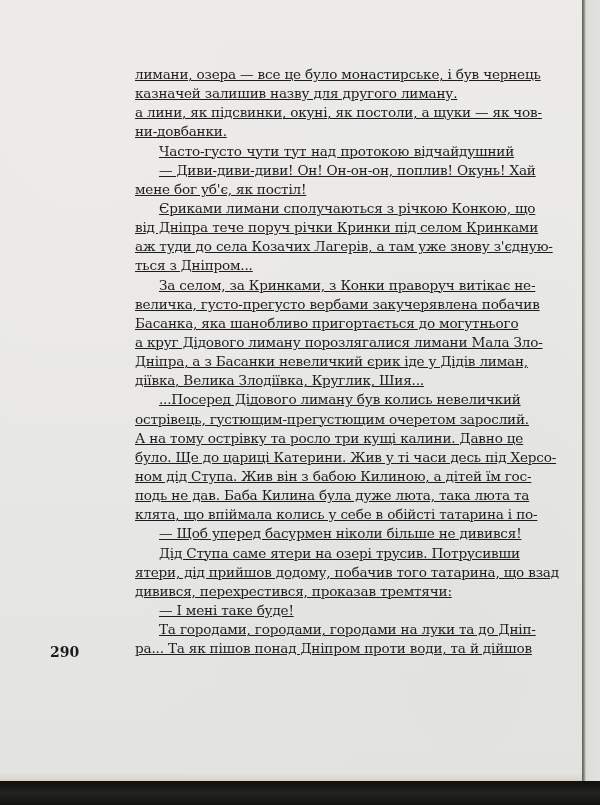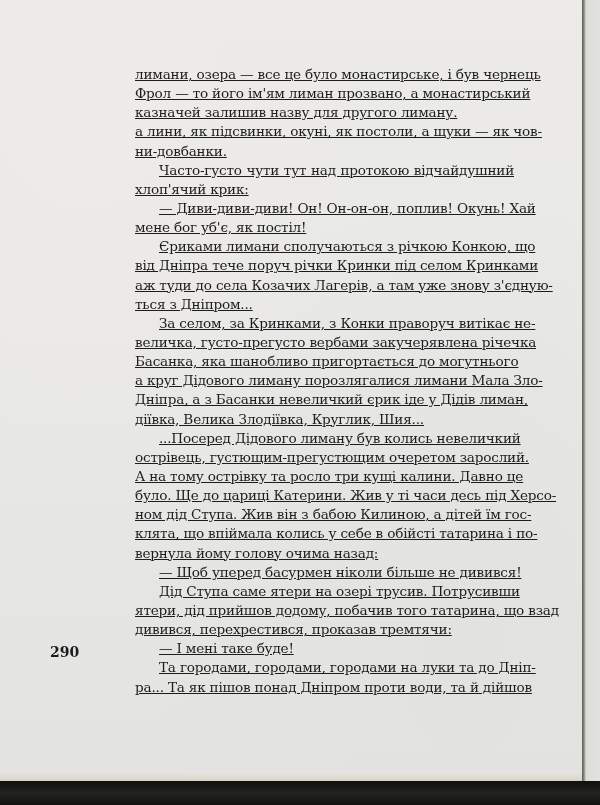--- a/index.html
+++ b/index.html
@@ -40,45 +40,43 @@
     font-size: 14px; color: #1d1d1d; padding-left: 50px; box-sizing: border-box;
     font-weight: bold;
   }
 </style>
 </head>
 <body>
 
 <div class="page">
   <div class="text-block" id="text-block">
       <span class="line">лимани, озера — все це було монастирське, і був чернець</span>
-      <span class="line">Фрол — то його ім'ям лиман прозвано, а монастирський</span>
       <span class="line last">казначей залишив назву для другого лиману.</span>
       <span class="line">а лини, як підсвинки, окуні, як постоли, а щуки — як чов-</span>
       <span class="line last">ни-довбанки.</span>
       <span class="line indent">Часто-густо чути тут над протокою відчайдушний</span>
-      <span class="line last">хлоп'ячий крик:</span>
       <span class="line indent">— Диви-диви-диви! Он! Он-он-он, поплив! Окунь! Хай</span>
       <span class="line last">мене бог уб'є, як постіл!</span>
       <span class="line indent">Єриками лимани сполучаються з річкою Конкою, що</span>
       <span class="line">від Дніпра тече поруч річки Кринки під селом Кринками</span>
       <span class="line">аж туди до села Козачих Лагерів, а там уже знову з'єдную-</span>
       <span class="line last">ться з Дніпром...</span>
       <span class="line indent">За селом, за Кринками, з Конки праворуч витікає не-</span>
-      <span class="line">величка, густо-прегусто вербами закучерявлена річечка</span>
+      <span class="line">величка, густо-прегусто вербами закучерявлена побачив</span>
       <span class="line">Басанка, яка шанобливо пригортається до могутнього</span>
       <span class="line">а круг Дідового лиману порозлягалися лимани Мала Зло-</span>
       <span class="line">Дніпра, а з Басанки невеличкий єрик іде у Дідів лиман,</span>
       <span class="line last">діївка, Велика Злодіївка, Круглик, Шия...</span>
       <span class="line indent">...Посеред Дідового лиману був колись невеличкий</span>
       <span class="line">острівець, густющим-прегустющим очеретом зарослий.</span>
       <span class="line">А на тому острівку та росло три кущі калини. Давно це</span>
       <span class="line">було. Ще до цариці Катерини. Жив у ті часи десь під Херсо-</span>
       <span class="line">ном дід Ступа. Жив він з бабою Килиною, а дітей їм гос-</span>
+      <span class="line">подь не дав. Баба Килина була дуже люта, така люта та</span>
       <span class="line">клята, що впіймала колись у себе в обійсті татарина і по-</span>
-      <span class="line last">вернула йому голову очима назад:</span>
       <span class="line indent">— Щоб уперед басурмен ніколи більше не дивився!</span>
       <span class="line indent">Дід Ступа саме ятери на озері трусив. Потрусивши</span>
       <span class="line">ятери, дід прийшов додому, побачив того татарина, що взад</span>
       <span class="line last">дивився, перехрестився, проказав тремтячи:</span>
       <span class="line indent last">— І мені таке буде!</span>
       <span class="line indent">Та городами, городами, городами на луки та до Дніп-</span>
       <span class="line">ра... Та як пішов понад Дніпром проти води, та й дійшов</span>
     </div>
   <div class="page-number">290</div>
 </div>

